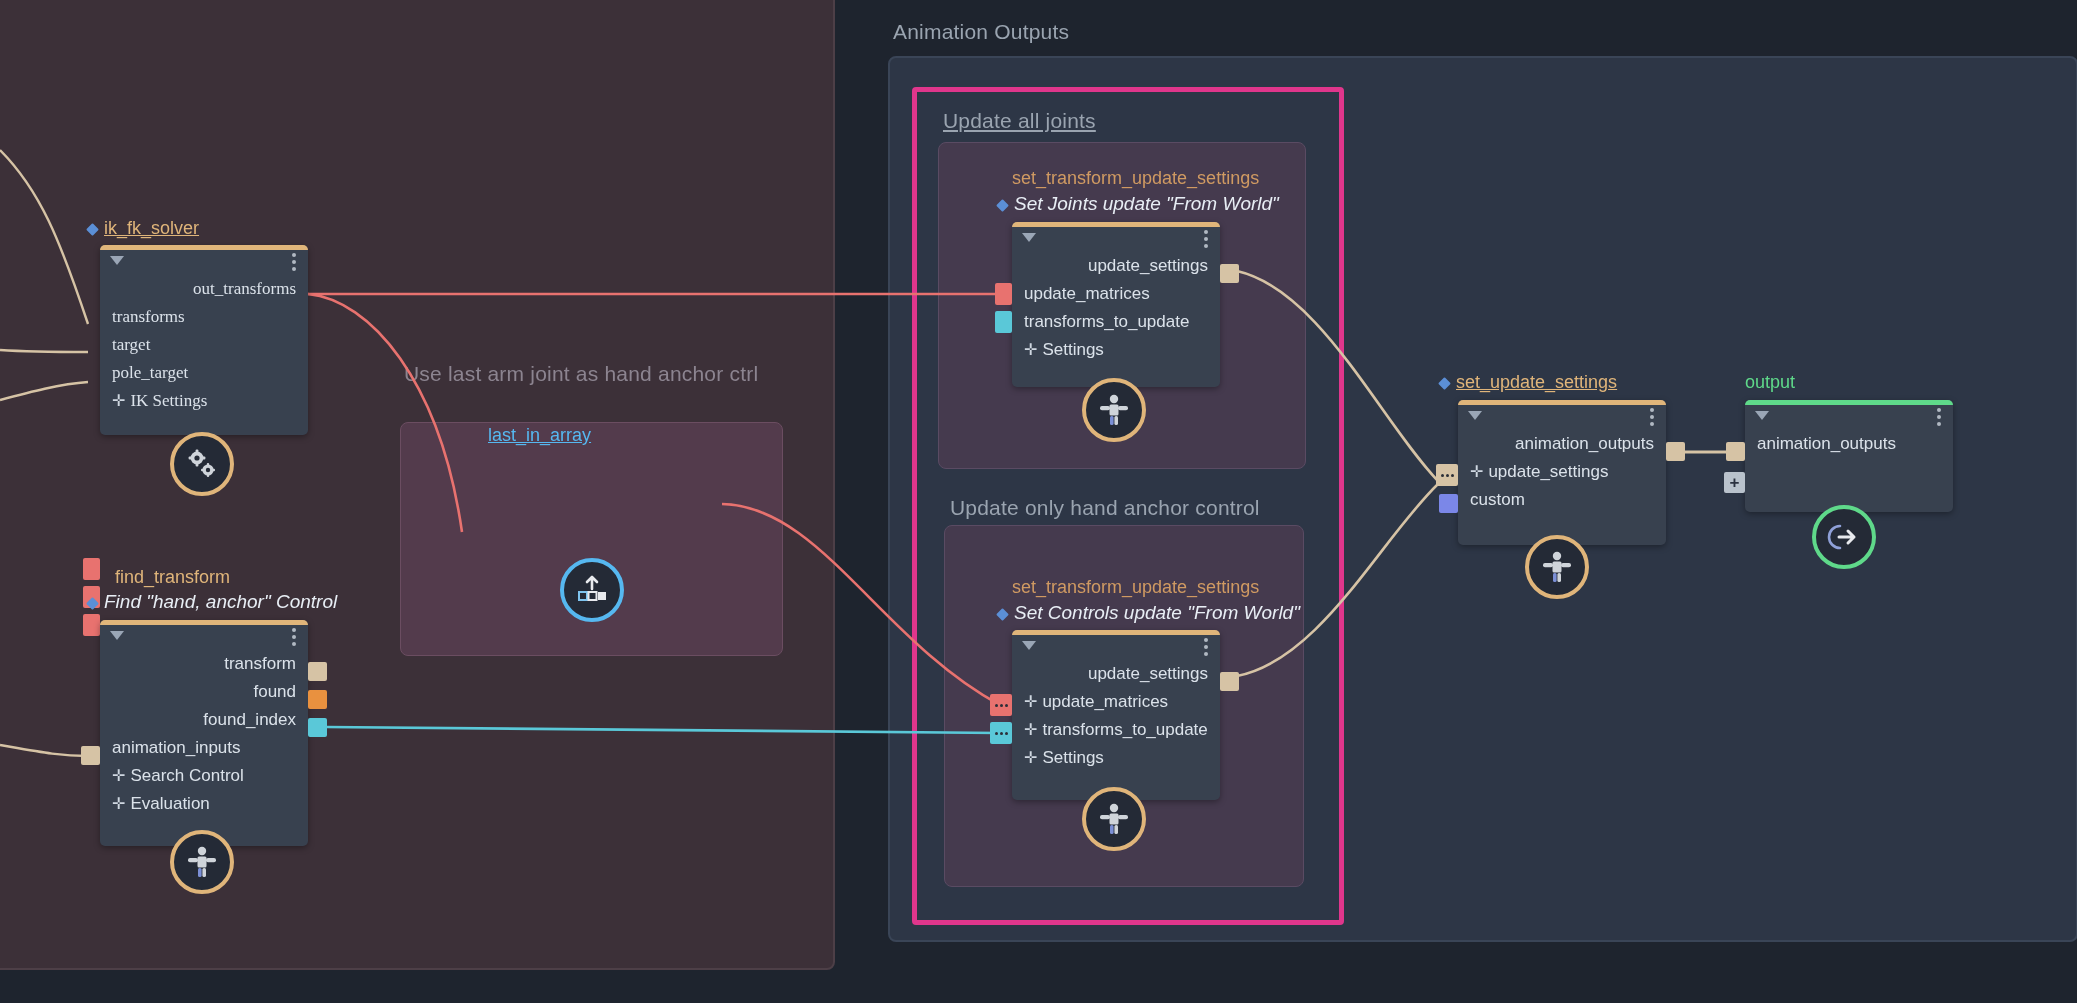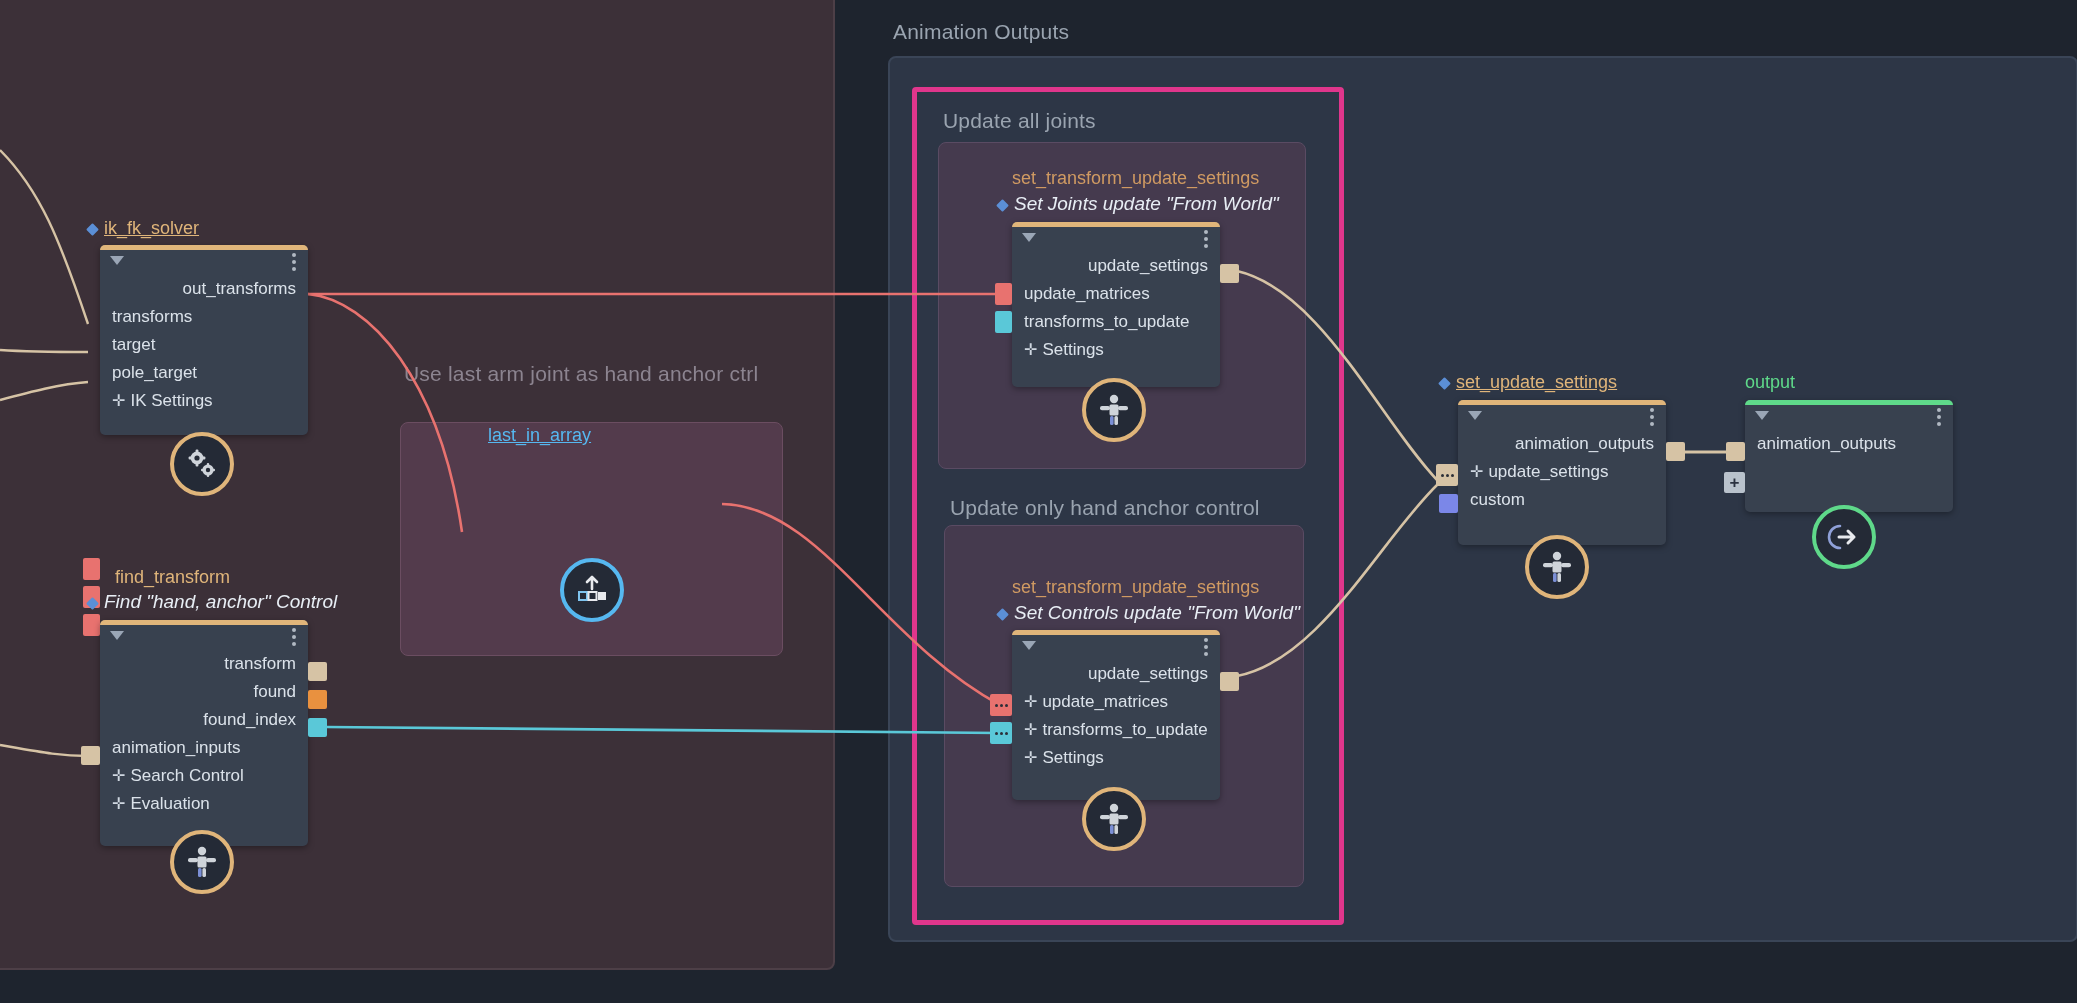--- a/index.html
+++ b/index.html
@@ -61,21 +61,21 @@
 <div id="stage">
 
   <div class="backdrop bd-left"></div>
 
   <div class="backdrop bd-anim"></div>
   <div class="bd-title" style="left:893px;top:20px;">Animation Outputs</div>
 
   <div class="backdrop bd-magenta"></div>
 
   <div class="backdrop bd-purple"></div>
-  <div class="bd-title" style="left:943px;top:109px;">Update all joints</div>
+  <div class="bd-title" style="left:943px;top:109px;text-decoration:underline;">Update all joints</div>
 
   <div class="backdrop bd-purple2"></div>
   <div class="bd-title" style="left:950px;top:496px;">Update only hand anchor control</div>
 
   <div class="backdrop bd-hand"></div>
   <div class="bd-title dim" style="left:404px;top:362px;">Use last arm joint as hand anchor ctrl</div>
 
   <svg class="wires">
 
     <path d="M 308 294 L 1000 294" stroke="#e8726f" stroke-width="2.6" fill="none"></path>
@@ -95,21 +95,21 @@
     <path d="M 1237 271 C 1320 290 1380 420 1438 481" stroke="#d6c3a5" stroke-width="2.6" fill="none"></path>
 
     <path d="M 1237 676 C 1320 660 1380 540 1438 484" stroke="#d6c3a5" stroke-width="2.6" fill="none"></path>
 
     <path d="M 1678 452 L 1727 452" stroke="#d6c3a5" stroke-width="3" fill="none"></path>
   </svg>
 
   <div class="ntitle" style="left:88px;top:218px;">
     <span class="diamond"></span><span class="nm" style="color:#e0b57a;text-decoration:underline">ik_fk_solver</span>
   </div>
-  <div class="node" style="left:100px;top:245px;width:208px;height:190px;">
+  <div class="node" style="left:100px;top:245px;width:208px;height:190px;font-family:Liberation Serif, serif;">
     <div class="bar" style="background:#e0b57a"></div>
     <div class="hdr">
       <div class="caret"></div>
       <div class="dots">
           <i></i>
           <i></i>
           <i></i>
         </div>
     </div>
     <div class="rowlist">

